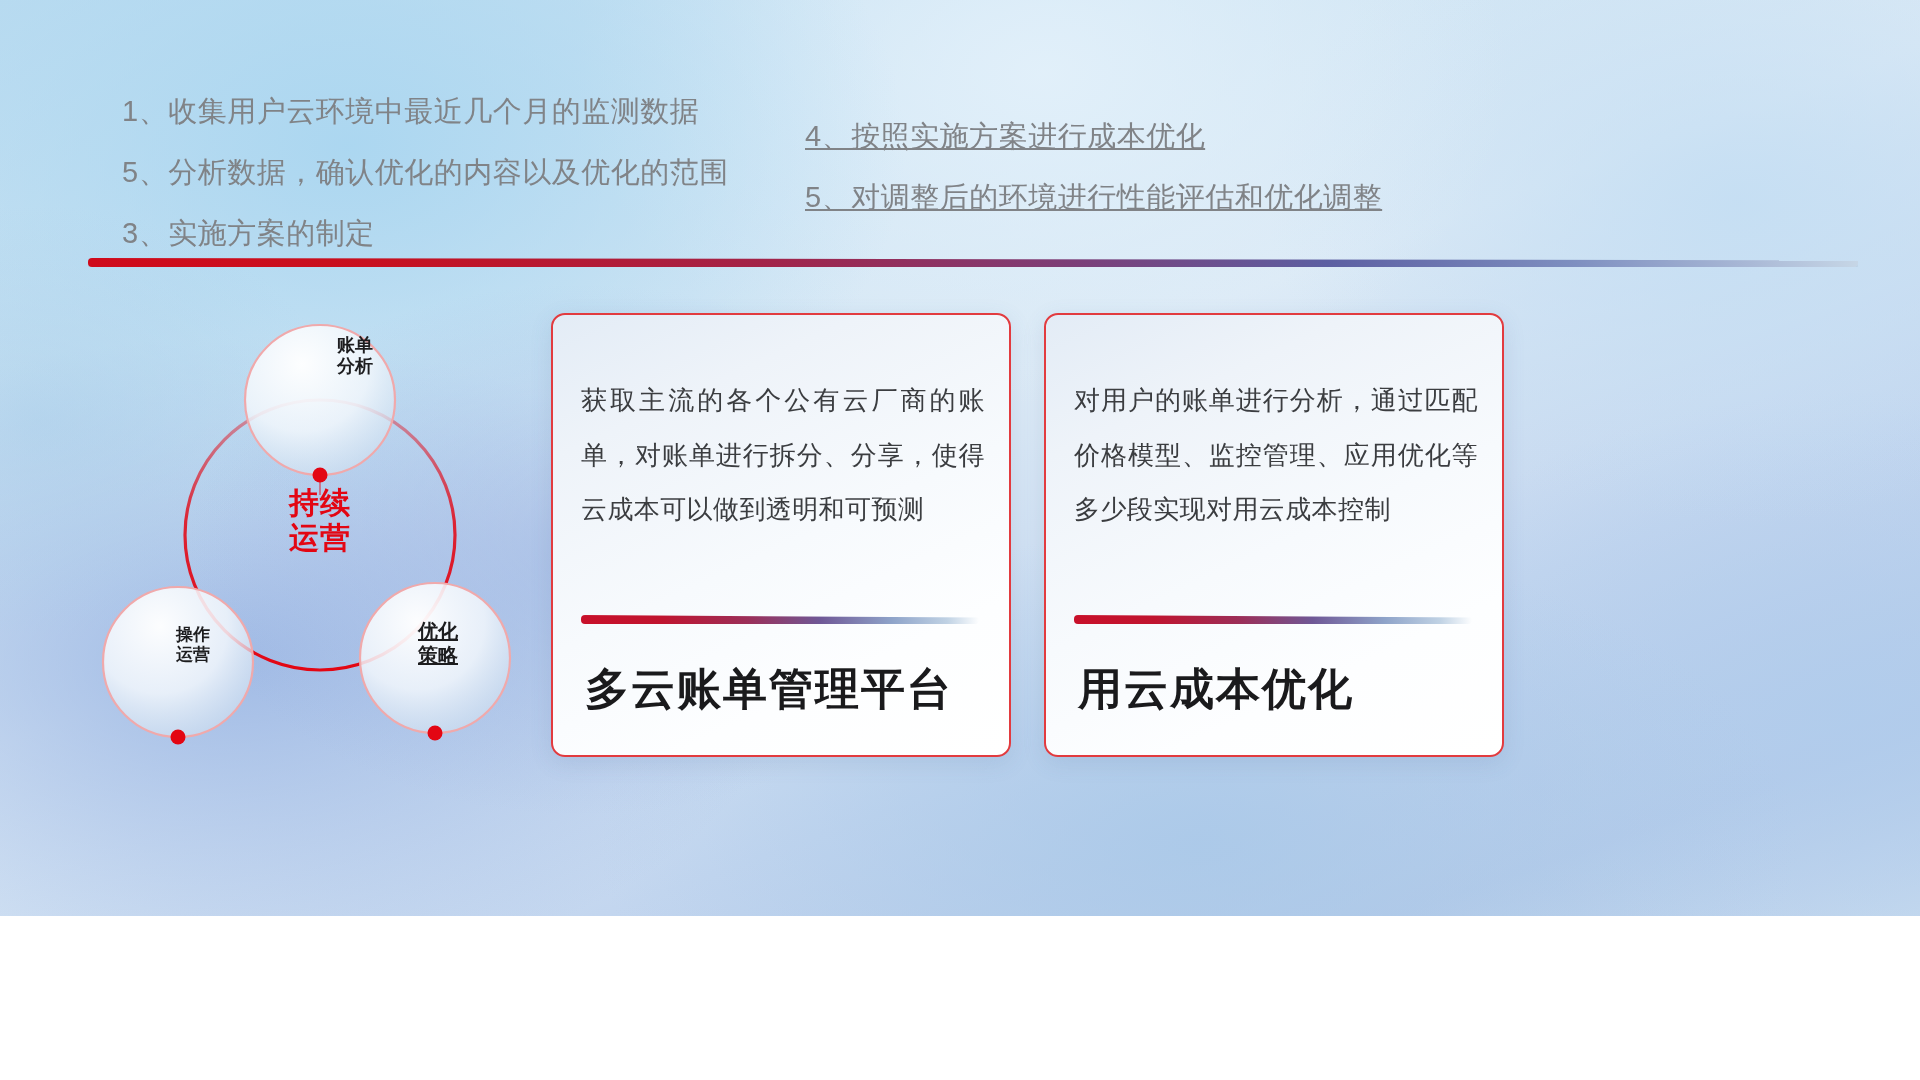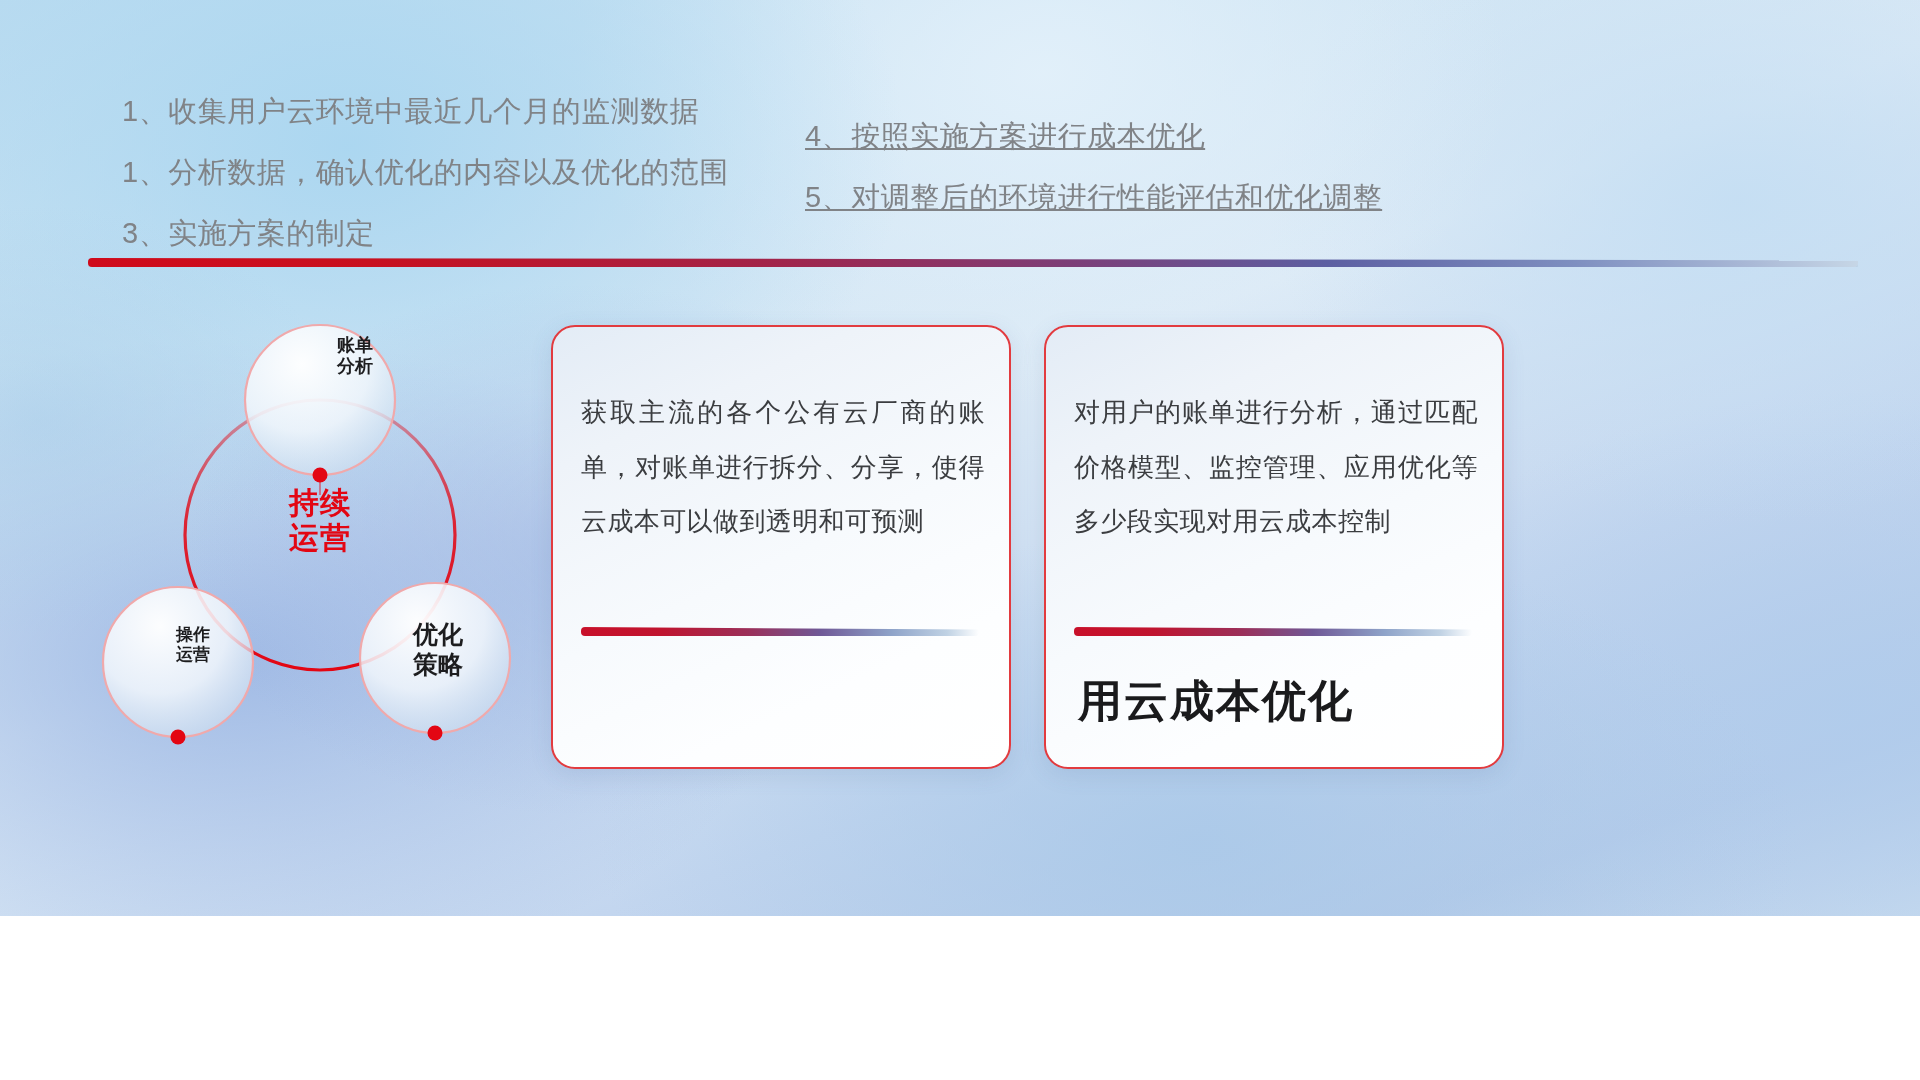--- a/index.html
+++ b/index.html
@@ -72,30 +72,30 @@
     position: absolute;
     text-align: center;
     font-weight: bold;
     line-height: 1.18;
     color: #1d1d1f;
     white-space: pre-line;
   }
   #label-top    { left: 215px; top: 45px;  width: 120px; font-size: 18px; }
   #label-center { left: 165px; top: 195px; width: 150px; font-size: 30px; color: #e30613; letter-spacing: 1px; }
   #label-bl     { left: 53px;  top: 335px; width: 120px; font-size: 17px; }
-  #label-br     { left: 298px; top: 330px; width: 120px; font-size: 25px; }
+  #label-br     { left: 298px; top: 330px; width: 120px; font-size: 20px; text-decoration: underline; }
 
   
   .card {
     position: absolute;
-    top: 325px;
+    top: 313px;
     width: 456px;
     height: 440px;
     border: 2px solid #e23b3f;
-    border-radius: 24px;
+    border-radius: 14px;
     background: linear-gradient(155deg, #e3ecf6 0%, #eef3f9 22%, #f7fafd 52%, #fdfeff 76%, #ffffff 100%);
     box-shadow: 0 6px 22px rgba(70,100,150,0.13);
     overflow: hidden;
   }
   #card-1 { left: 551px; }
   #card-2 { left: 1044px; text-decoration: underline; }
 
   .card-body {
     position: absolute;
     left: 28px;
@@ -129,21 +129,21 @@
     letter-spacing: 2px;
   }
 </style>
 </head>
 <body>
 
 <div id="stage">
 
   <div class="bullets" id="bullets-left">
     <div class="line">1、收集用户云环境中最近几个月的监测数据</div>
-    <div class="line">1、分析数据，确认优化的内容以及优化的范围</div>
+    <div class="line">5、分析数据，确认优化的内容以及优化的范围</div>
     <div class="line">3、实施方案的制定</div>
   </div>
 
   <div class="bullets" id="bullets-right">
     <div class="line">4、按照实施方案进行成本优化</div>
     <div class="line">5、对调整后的环境进行性能评估和优化调整</div>
   </div>
 
   <div id="divider"></div>
 
@@ -184,20 +184,21 @@
 运营</div>
     <div class="venn-label" id="label-bl">操作
 运营</div>
     <div class="venn-label" id="label-br">优化
 策略</div>
   </div>
 
   <div class="card" id="card-1">
     <div class="card-body">获取主流的各个公有云厂商的账单，对账单进行拆分、分享，使得云成本可以做到透明和可预测</div>
     <div class="card-rule"></div>
+    <div class="card-title">多云账单管理平台</div>
   </div>
 
   <div class="card" id="card-2">
     <div class="card-body">对用户的账单进行分析，通过匹配价格模型、监控管理、应用优化等多少段实现对用云成本控制</div>
     <div class="card-rule"></div>
     <div class="card-title">用云成本优化</div>
   </div>
 
 </div>
 

